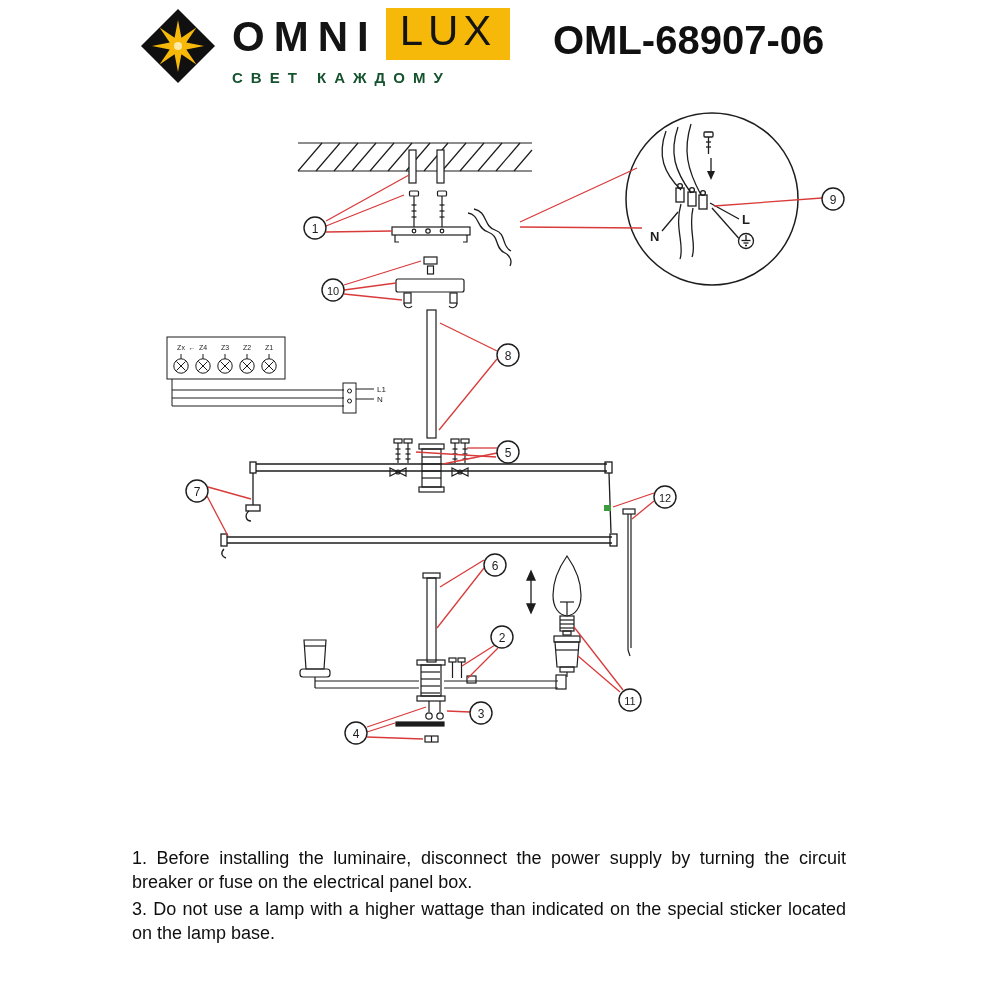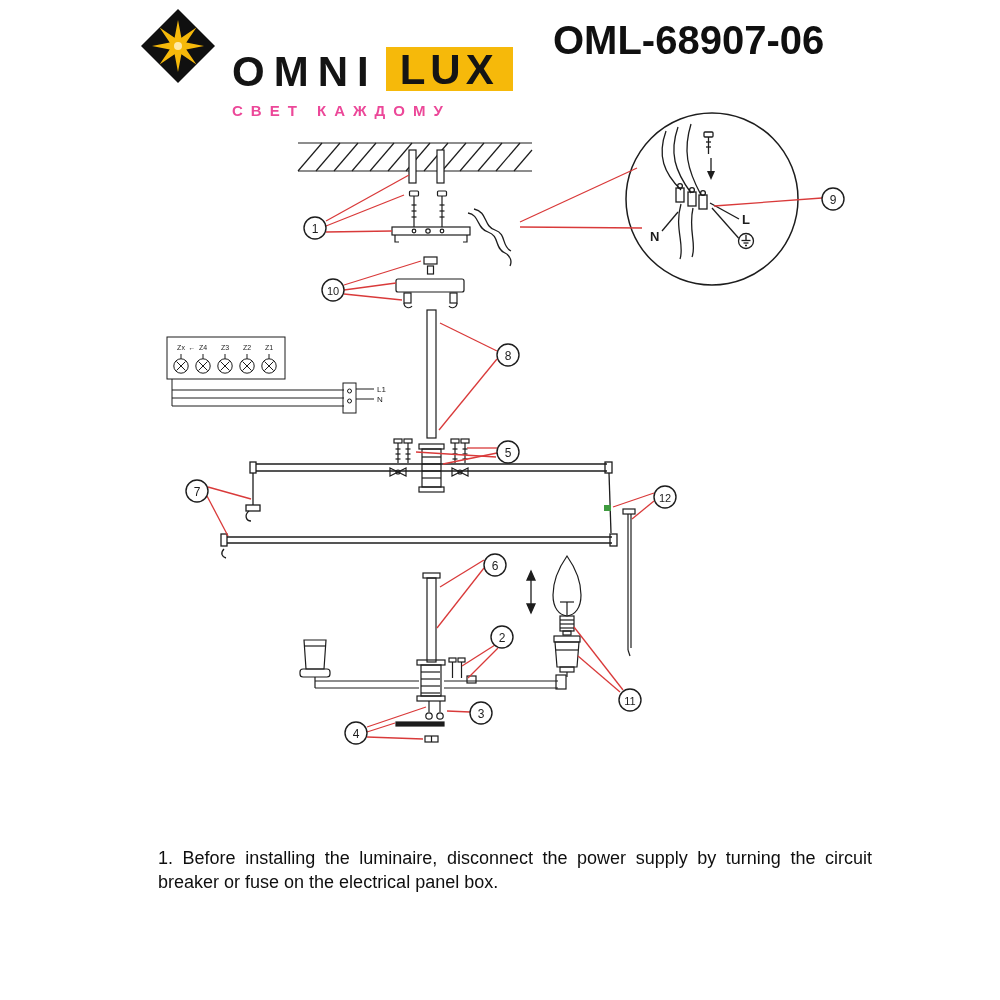--- a/index.html
+++ b/index.html
@@ -1,30 +1,30 @@
 <!DOCTYPE html>
 <html><head>
 <meta charset="utf-8">
 <style>
   html,body{margin:0;padding:0;background:#ffffff;}
   .page{position:relative;width:1000px;height:1000px;background:#ffffff;
         font-family:"Liberation Sans",sans-serif;overflow:hidden;}
   
   .logo{position:absolute;left:140px;top:8px;display:flex;align-items:flex-start;}
   .logo-text{margin-left:16px;display:flex;flex-direction:column;}
-  .logo-row{display:flex;align-items:center;margin-top:37px;}
+  .logo-row{display:flex;align-items:center;}
   .omni{font-size:42px;font-weight:bold;letter-spacing:9px;color:#141414;line-height:1;padding-top:6px;}
-  .lux{display:inline-block;background:#f6b90a;color:#141414;font-size:42px;font-weight:bold;
-       padding:2px 14px 0 14px;letter-spacing:5px;margin-left:8px;line-height:1;}
-  .tagline{font-size:15px;letter-spacing:8px;color:#ec4899;margin-top:9px;font-weight:600;}
+  .lux{display:inline-block;background:#f6b90a;color:#141414;font-size:42px;font-weight:normal;
+       padding:2px 14px 8px 14px;letter-spacing:5px;margin-left:8px;line-height:1;}
+  .tagline{font-size:15px;letter-spacing:8px;color:#14532d;margin-top:9px;font-weight:600;}
   .model{position:absolute;left:553px;top:18px;font-size:40px;font-weight:bold;color:#101010;}
   
   .diagram-svg{position:absolute;left:0;top:0;}
   
-  .instructions{position:absolute;left:158px;top:846px;width:714px;font-size:18px;
+  .instructions{position:absolute;left:132px;top:846px;width:714px;font-size:18px;
                 line-height:1.36;color:#0f0f0f;text-align:justify;}
   .instructions p{margin:0 0 2px 0;}
 </style>
 </head>
 <body>
 
 <div class="page">
 
   <div class="logo">
     <svg width="76" height="76" viewBox="0 0 76 76">
@@ -350,15 +350,16 @@
         <text x="333" y="294.5" font-size="11" text-anchor="middle" stroke="none" fill="#1d1d1d">10</text>
       <circle cx="630" cy="700" r="11"></circle>
         <text x="630" y="704.5" font-size="11" text-anchor="middle" stroke="none" fill="#1d1d1d">11</text>
       <circle cx="665" cy="497" r="11"></circle>
         <text x="665" y="501.5" font-size="11" text-anchor="middle" stroke="none" fill="#1d1d1d">12</text>
     </g>
   </svg>
 
   <div class="instructions">
     <p>1. Before installing the luminaire, disconnect the power supply by turning the circuit breaker or fuse on the electrical panel box.</p>
+    <p>3. Do not use a lamp with a higher wattage than indicated on the special sticker located on the lamp base.</p>
   </div>
 
 </div>
 
 </body></html>

